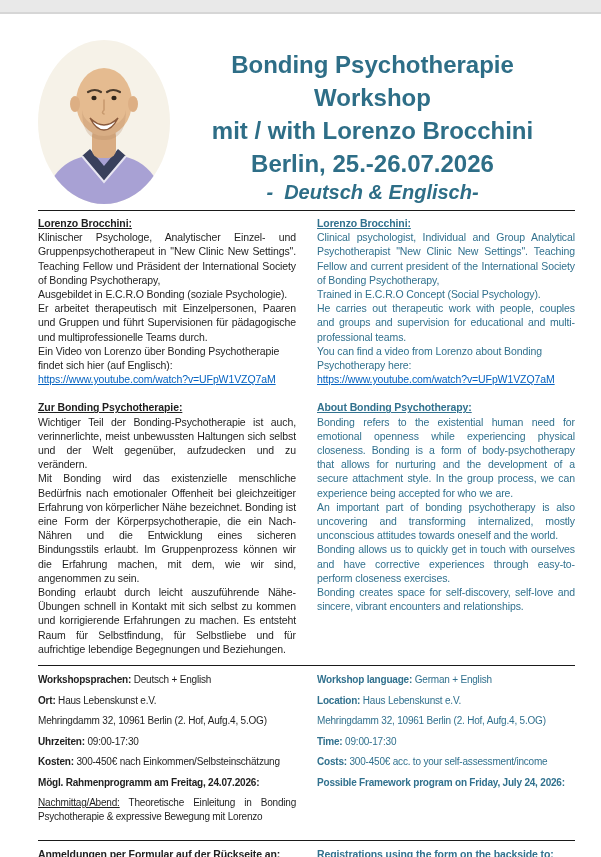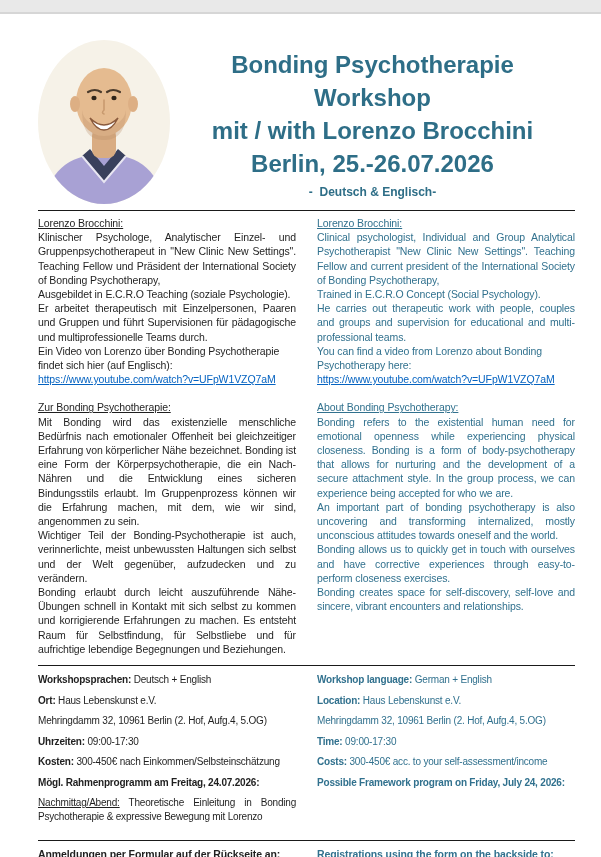--- a/index.html
+++ b/index.html
@@ -8,31 +8,31 @@
     background:#ffffff; overflow:hidden; box-sizing:border-box;
     border-top:2px solid #D6D6D6;
     padding:26px 26px 16px 38px;
     font-family:"Liberation Sans", sans-serif;
     color:#1F1F1F;
   }
   .header { display:flex; align-items:flex-start; margin-bottom:2px; }
   .photo  { width:132px; height:164px; flex:none; }
   .titleblock { flex:1; text-align:center; color:#2E6E87; font-weight:bold; margin-top:8px; }
   .title-line { font-size:24px; line-height:33px; }
-  .subtitle   { font-size:12px; line-height:24px; }
+  .subtitle   { font-size:20px; line-height:24px;font-style:italic; }
 
   hr.rule { border:none; border-top:1.6px solid #1A1A1A; margin:6px 0 5px; }
   hr.rule-mid { margin:9px 0 7px; }
   hr.rule-bottom { margin:9px 0 7px; }
 
   .cols { display:grid; grid-template-columns:1fr 1fr; column-gap:21px; }
   .col  { font-size:10.5px; line-height:14.2px; letter-spacing:-0.1px; }
   .col.en { color:#31718E; }
   .col p { margin:0; }
-  .sec-h { font-weight:normal; text-decoration:underline; }
+  .sec-h { font-weight:bold; text-decoration:underline; }
   .just  { text-align:justify; }
   a.doclink { color:#0563C1; cursor:pointer; }
 
   .spacer { height:14px; }
 
   .details .col { font-size:10px; letter-spacing:-0.2px; line-height:14px; }
   .detail { margin:0 0 6.5px 0 !important; }
   .b { font-weight:bold; }
   .u { text-decoration:underline; }
 
@@ -81,42 +81,42 @@
       <div class="subtitle">-&nbsp; Deutsch &amp; Englisch-</div>
     </div>
   </div>
 
   <hr class="rule">
 
   <div class="cols">
     <div class="col de">
       <p class="sec-h">Lorenzo Brocchini:</p>
       <p class="just">Klinischer Psychologe, Analytischer Einzel- und Gruppenpsychotherapeut in "New Clinic New Settings". Teaching Fellow und Präsident der International Society of Bonding Psychotherapy,</p>
-      <p>Ausgebildet in E.C.R.O Teaching (soziale Psychologie).</p>
+      <p>Ausgebildet in E.C.R.O Bonding (soziale Psychologie).</p>
       <p class="just">Er arbeitet therapeutisch mit Einzelpersonen, Paaren und Gruppen und führt Supervisionen für pädagogische und multiprofessionelle Teams durch.</p>
       <p>Ein Video von Lorenzo über Bonding Psychotherapie findet sich hier (auf Englisch):</p>
       <p><a class="doclink" href="#">https://www.youtube.com/watch?v=UFpW1VZQ7aM</a></p>
     </div>
     <div class="col en">
       <p class="sec-h">Lorenzo Brocchini:</p>
       <p class="just">Clinical psychologist, Individual and Group Analytical Psychotherapist "New Clinic New Settings". Teaching Fellow and current president of the International Society of Bonding Psychotherapy,</p>
       <p>Trained in E.C.R.O Concept (Social Psychology).</p>
       <p class="just">He carries out therapeutic work with people, couples and groups and supervision for educational and multi-professional teams.</p>
       <p>You can find a video from Lorenzo about Bonding Psychotherapy here:</p>
       <p><a class="doclink" href="#">https://www.youtube.com/watch?v=UFpW1VZQ7aM</a></p>
     </div>
   </div>
 
   <div class="spacer"></div>
 
   <div class="cols">
     <div class="col de">
       <p class="sec-h">Zur Bonding Psychotherapie:</p>
+      <p class="just">Wichtiger Teil der Bonding-Psychotherapie ist auch, verinnerlichte, meist unbewussten Haltungen sich selbst und der Welt gegenüber, aufzudecken und zu verändern.</p>
       <p class="just">Mit Bonding wird das existenzielle menschliche Bedürfnis nach emotionaler Offenheit bei gleichzeitiger Erfahrung von körperlicher Nähe bezeichnet. Bonding ist eine Form der Körperpsychotherapie, die ein Nach-Nähren und die Entwicklung eines sicheren Bindungsstils erlaubt. Im Gruppenprozess können wir die Erfahrung machen, mit dem, wie wir sind, angenommen zu sein.</p>
-      <p class="just">Wichtiger Teil der Bonding-Psychotherapie ist auch, verinnerlichte, meist unbewussten Haltungen sich selbst und der Welt gegenüber, aufzudecken und zu verändern.</p>
       <p class="just">Bonding erlaubt durch leicht auszuführende Nähe-Übungen schnell in Kontakt mit sich selbst zu kommen und korrigierende Erfahrungen zu machen. Es entsteht Raum für Selbstfindung, für Selbstliebe und für aufrichtige lebendige Begegnungen und Beziehungen.</p>
     </div>
     <div class="col en">
       <p class="sec-h">About Bonding Psychotherapy:</p>
       <p class="just">Bonding refers to the existential human need for emotional openness while experiencing physical closeness. Bonding is a form of body-psychotherapy that allows for nurturing and the development of a secure attachment style. In the group process, we can experience being accepted for who we are.</p>
       <p class="just">An important part of bonding psychotherapy is also uncovering and transforming internalized, mostly unconscious attitudes towards oneself and the world.</p>
       <p class="just">Bonding allows us to quickly get in touch with ourselves and have corrective experiences through easy-to-perform closeness exercises.</p>
       <p class="just">Bonding creates space for self-discovery, self-love and sincere, vibrant encounters and relationships.</p>
     </div>
   </div>

